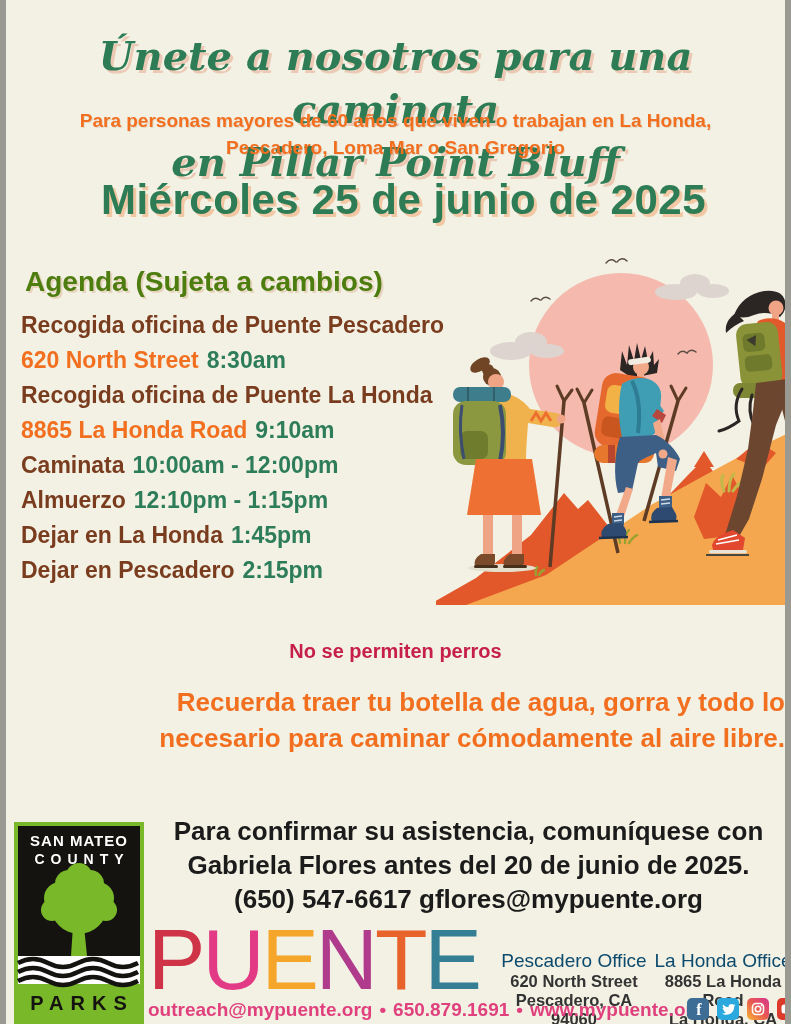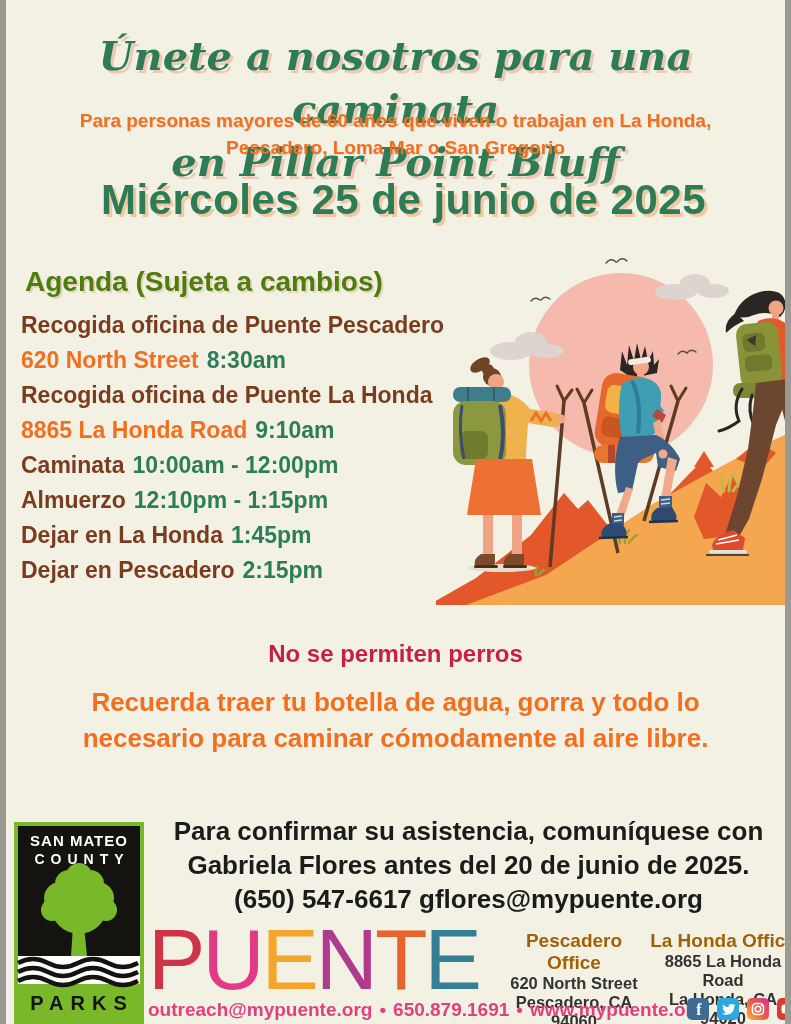--- a/index.html
+++ b/index.html
@@ -31,45 +31,45 @@
     margin:0 0 10px 4px;font-size:28px;font-weight:800;color:#4d7c0f;
     text-shadow:2px 2px 0 #e7d4be;
   }
   .agenda-line{font-size:23px;font-weight:bold;line-height:35px;white-space:nowrap;}
   .lbl-brown{color:#7a3c1e;}
   .lbl-orange{color:#f26f20;}
   .time{color:#2e7d5a;margin-left:8px;text-align:center;}
   
   .no-dogs{
     position:absolute;top:640px;left:0;width:100%;text-align:center;
-    font-size:24px;font-weight:800;color:#c6204a;
+    font-size:20px;font-weight:800;color:#c6204a;
   }
   .reminder{
-    position:absolute;top:684px;left:0;width:100%;text-align:center;
+    position:absolute;top:684px;left:0;width:100%;text-align:right;
     font-size:26px;font-weight:800;color:#f26f20;line-height:36px;
   }
   
   .illustration{position:absolute;left:430px;top:253px;width:361px;height:352px;}
   
   .parks-logo{position:absolute;left:8px;top:822px;width:130px;height:202px;}
   .confirm{
     position:absolute;left:140px;top:814px;width:645px;text-align:center;
     font-size:26px;font-weight:800;color:#1b1b1b;line-height:34px;
   }
   .puente{
     position:absolute;left:142px;top:916px;height:90px;
     font-size:86px;font-weight:400;letter-spacing:-3px;line-height:1;
     white-space:nowrap;
   }
   .pl0{color:#cf3348;}.pl1{color:#e23a85;}.pl2{color:#f5a62a;}
   .pl3{color:#b03a8c;}.pl4{color:#e8622c;}.pl5{color:#357f95;}
   .office-col{position:absolute;top:930px;text-align:center;}
   .office-col.c0{left:492px;width:152px;}
   .office-col.c1{left:644px;width:146px;}
-  .office-name{font-size:19px;font-weight:700;color:#a16207;line-height:22px;}
+  .office-name{font-size:19px;font-weight:400;color:#0c4a6e;line-height:22px;margin-top:20px;}
   .office-addr{font-size:16.5px;font-weight:bold;color:#333;line-height:19px;}
   .contact-line{
     position:absolute;left:142px;top:999px;font-size:19px;font-weight:800;
     color:#e0417e;white-space:nowrap;
   }
   .contact-line .sep{margin:0 7px;}
   .social-row{position:absolute;left:681px;top:998px;display:flex;gap:8px;}
   .social-icon{display:inline-block;width:22px;height:22px;}
   .social-icon svg{display:block;}
 </style>

